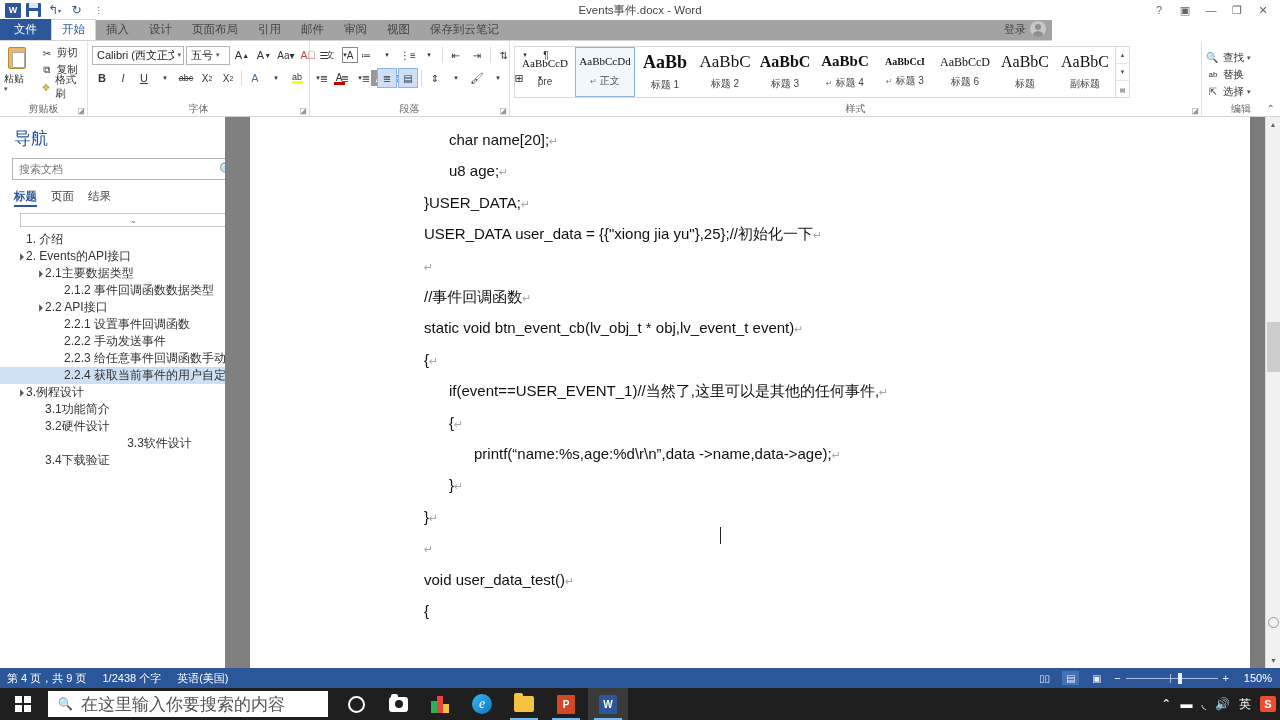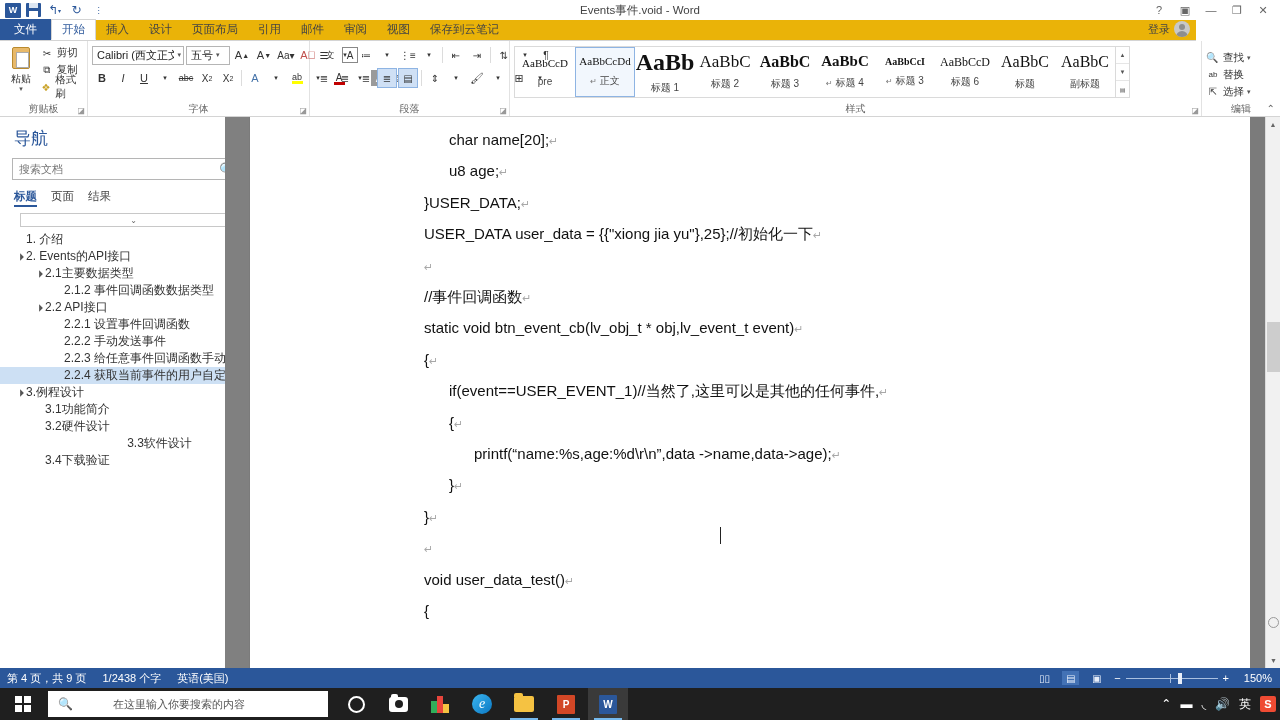--- a/index.html
+++ b/index.html
@@ -28,22 +28,22 @@
   .savelogo:before { content:""; position:absolute; left:3px; bottom:0; width:9px; height:6px; background:#fff; }
   .titletext {
     position: absolute; left: 0; width: 1280px; text-align: center;
     font-size: 11.5px; color: #444; line-height: 20px; pointer-events: none;
   }
   .wincontrols { position: absolute; right: 4px; top: 0; display: flex; align-items: center; height: 20px; gap: 0px; }
   .wc { width: 26px; height: 18px; display: flex; align-items: center; justify-content: center; font-size: 11px; color: #666; }
 
   
   .tabstrip {
-    position: absolute; top: 20px; left: 0; width: 1196px; height: 21px;
-    background: #eab308; display: flex; align-items: flex-end;
+    position: absolute; top: 20px; left: 0; width: 1052px; height: 21px;
+    background: #a3a3a3; display: flex; align-items: flex-end;
     border-bottom: 1px solid #d4d4d4;
   }
   .tab {
     height: 21px; padding: 0 10px; font-size: 11.5px; color: #444;
     display: flex; align-items: center; white-space: nowrap;
   }
   .tab.file { background: #2b579a; color: #fff; padding: 0 14px; height: 21px; }
   .tab.active { background: #fff; border: 1px solid #d4d4d4; border-bottom: 1px solid #fff; position: relative; z-index: 3; color: #2b579a; }
   .signin { position: absolute; right: 6px; top: 1px; display: flex; align-items: center; gap: 4px; font-size: 11px; color: #444; }
   .avatar { width: 16px; height: 16px; border-radius: 50%; background: #c8c8c8; position: relative; overflow: hidden; }
@@ -57,21 +57,21 @@
     display: flex; align-items: stretch;
   }
   .group { position: relative; display: flex; flex-direction: column; border-right: 1px solid #e2e2e2; padding: 2px 4px 0 4px; }
   .group-body { flex: 1; display: flex; align-items: flex-start; padding-top: 2px; }
   .group-label { height: 14px; font-size: 10px; color: #666; text-align: center; line-height: 13px; position: relative; }
   .dlg { position: absolute; right: 2px; bottom: 1px; font-size: 8px; color: #999; }
 
   
   .clip { width: 88px; }
   .clip-inner { display: flex; }
-  .paste { width: 38px; display: flex; flex-direction: column; align-items: center; font-size: 10px; color: #333; }
+  .paste { width: 38px; display: flex; flex-direction: column; font-size: 10px; color: #333; }
   .paste-ico { width: 26px; height: 26px; position: relative; margin-top: 1px; }
   .clipboard-shape { position:absolute; left:4px; top:1px; width:18px; height:22px; background:#e8b96a; border:1px solid #b98a2e; border-radius:2px; }
   .clipboard-page { position:absolute; left:8px; top:6px; width:13px; height:16px; background:#fff; border:1px solid #aaa; }
   .paste-caret { font-size: 7px; color: #555; line-height: 6px; }
   .clip-cmds { display: flex; flex-direction: column; justify-content: center; padding-left: 2px; gap: 1px; }
   .cmd { display: flex; align-items: center; gap: 3px; font-size: 10.5px; color: #333; height: 16px; }
   .cmd-ico { width: 14px; height: 14px; display:flex; align-items:center; justify-content:center; font-size:10px; }
 
   
   .fontgrp { width: 222px; }
@@ -185,21 +185,21 @@
     background: #1f1f1f; display: flex; align-items: center;
   }
   .startbtn { width: 46px; height: 32px; display: flex; align-items: center; justify-content: center; }
   .winlogo { width: 16px; height: 16px; display: grid; grid-template-columns: 7px 7px; grid-template-rows: 7px 7px; gap: 2px; }
   .winlogo i { background: #fff; display: block; }
   .tb-search {
     width: 280px; height: 26px; background: #fff; display: flex; align-items: center;
     gap: 8px; padding-left: 10px; margin-left: 2px;
   }
   .tb-search .si { font-size: 12px; color: #333; }
-  .tb-search .st { font-size: 11px; color: #555; margin-left: 32px; }
+  .tb-search .st { font-size: 17px; color: #555; }
   .tb-apps { display: flex; align-items: center; gap: 2px; margin-left: 8px; }
   .tbapp { width: 40px; height: 32px; display: flex; align-items: center; justify-content: center; position: relative; }
   .tbapp.running:after { content:""; position:absolute; left:6px; bottom:0; width:28px; height:2px; background:#76b9ed; }
   .tbapp.active { background: #3a3a3a; }
   .cortana { width: 17px; height: 17px; border-radius: 50%; border: 2px solid #fff; }
   .camera { width: 19px; height: 15px; background: #fff; border-radius: 3px; position: relative; }
   .camera:before { content:""; position:absolute; left:6px; top:3px; width:8px; height:8px; border-radius:50%; background:#1f1f1f; }
   .camera:after { content:""; position:absolute; left:2px; top:-3px; width:7px; height:4px; background:#fff; border-radius:2px 2px 0 0; }
   .tricolor { width: 18px; height: 18px; position: relative; }
   .tricolor i { position: absolute; bottom: 0; width: 6px; }
@@ -222,21 +222,21 @@
 <div class="app">
 
   <div class="titlebar">
     <div class="qat">
       <div class="wordlogo">W</div>
       <div class="savelogo"></div>
       <div class="qat-ico">↰<span style="font-size:6px">▾</span></div>
       <div class="qat-ico">↻</div>
       <div class="qat-ico" style="font-size:8px">⋮</div>
     </div>
-    <div class="titletext">Events事件.void - Word</div>
+    <div class="titletext">Events事件.docx - Word</div>
     <div class="wincontrols">
       <div class="wc">?</div>
       <div class="wc">▣</div>
       <div class="wc">—</div>
       <div class="wc">❐</div>
       <div class="wc">✕</div>
     </div>
   </div>
 
   <div class="tabstrip">
@@ -377,21 +377,21 @@
         <div class="gallery">
           <div class="sty">
             <span class="sty-prev" style="font-size:11px">AaBbCcD</span>
             <span class="sty-name">pre</span>
           </div>
           <div class="sty active">
             <span class="sty-prev" style="font-size:11px">AaBbCcDd</span>
             <span class="sty-name"><span class="pilcrow">↵</span> <span>正文</span></span>
           </div>
           <div class="sty">
-            <span class="sty-prev" style="font-size:24px;font-weight:bold">AaBb</span>
+            <span class="sty-prev" style="font-size:18px;font-weight:bold">AaBb</span>
             <span class="sty-name">标题 1</span>
           </div>
           <div class="sty">
             <span class="sty-prev" style="font-size:17px">AaBbC</span>
             <span class="sty-name">标题 2</span>
           </div>
           <div class="sty">
             <span class="sty-prev" style="font-size:16px;font-weight:bold">AaBbC</span>
             <span class="sty-name">标题 3</span>
           </div>

